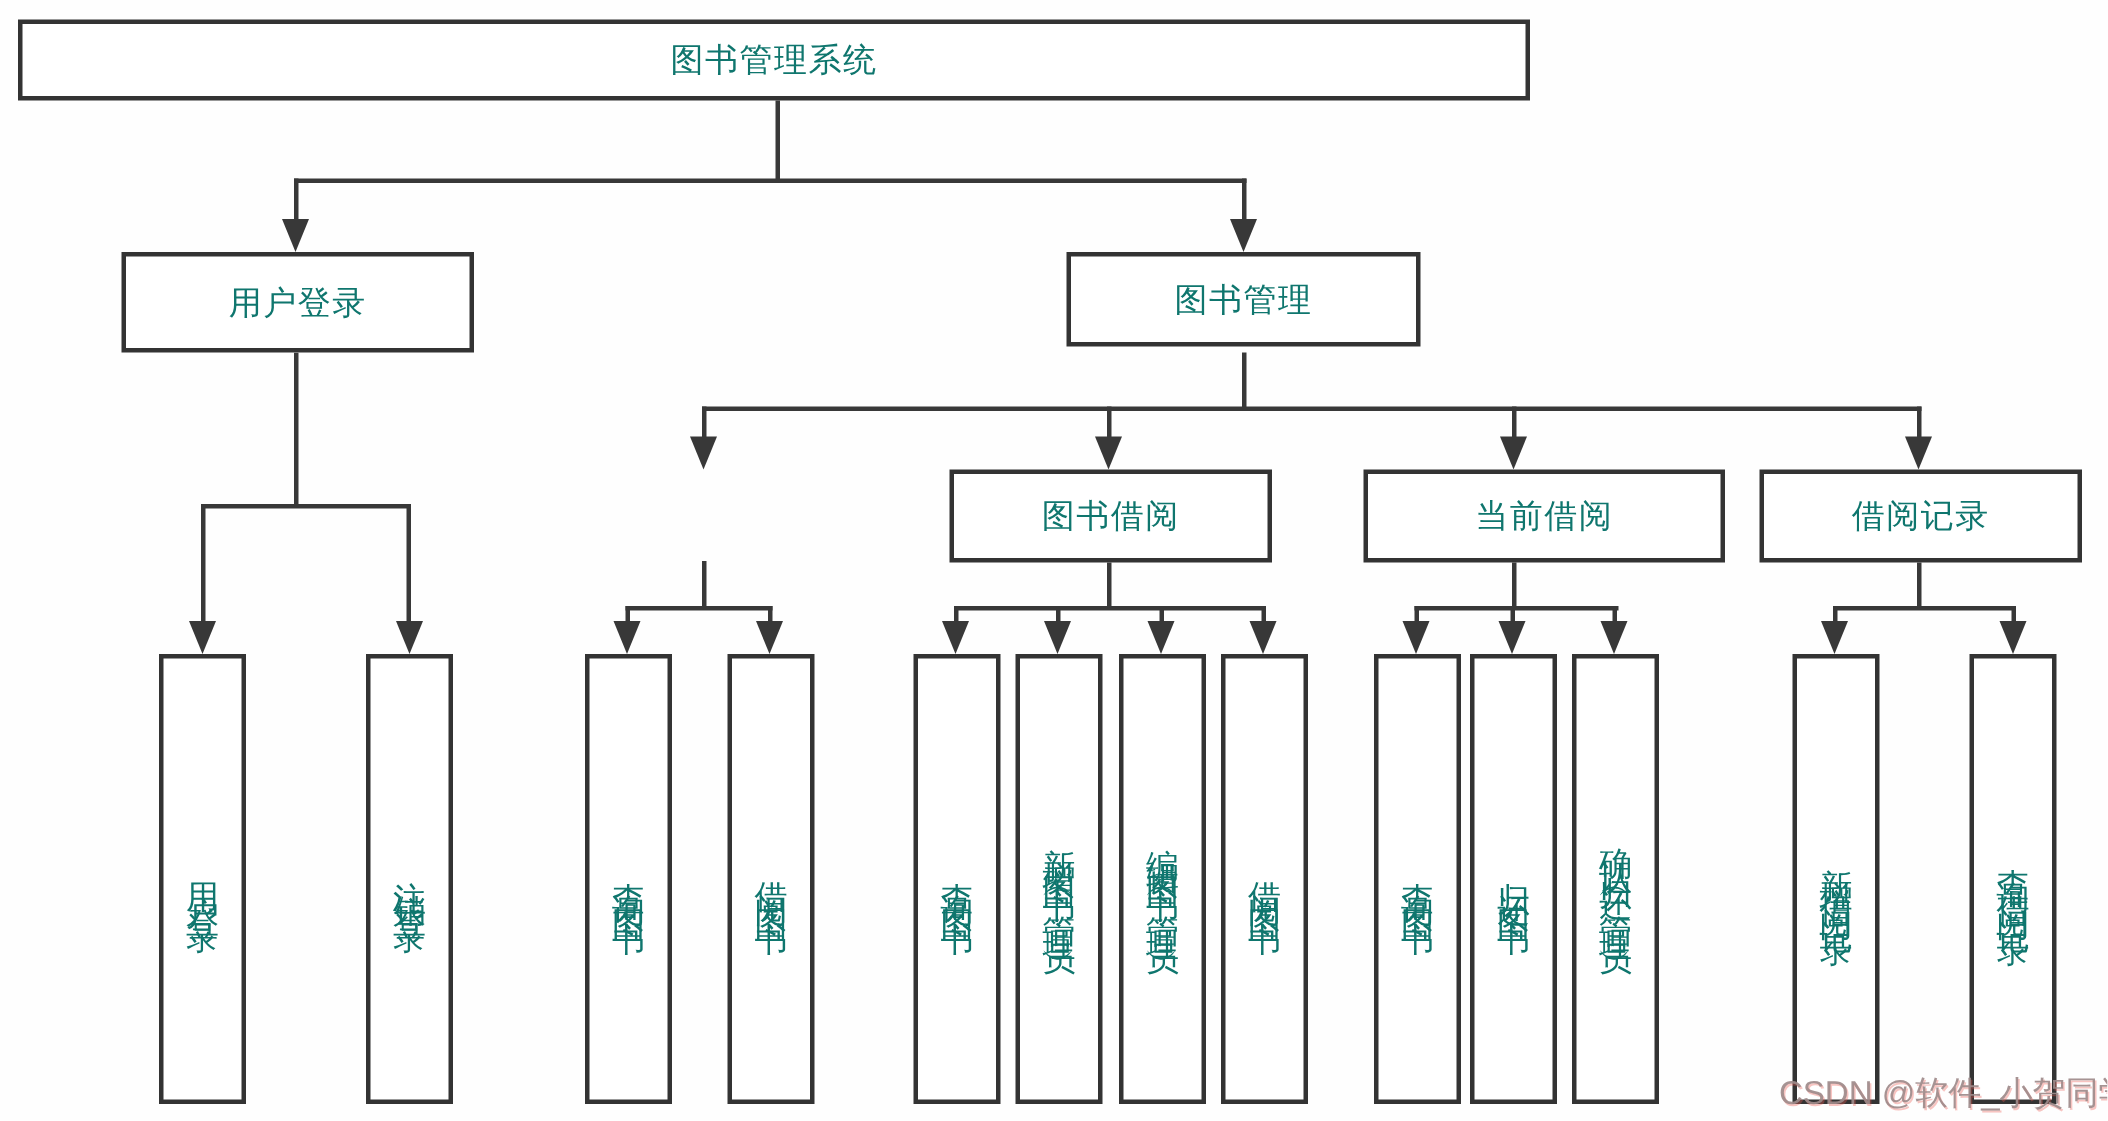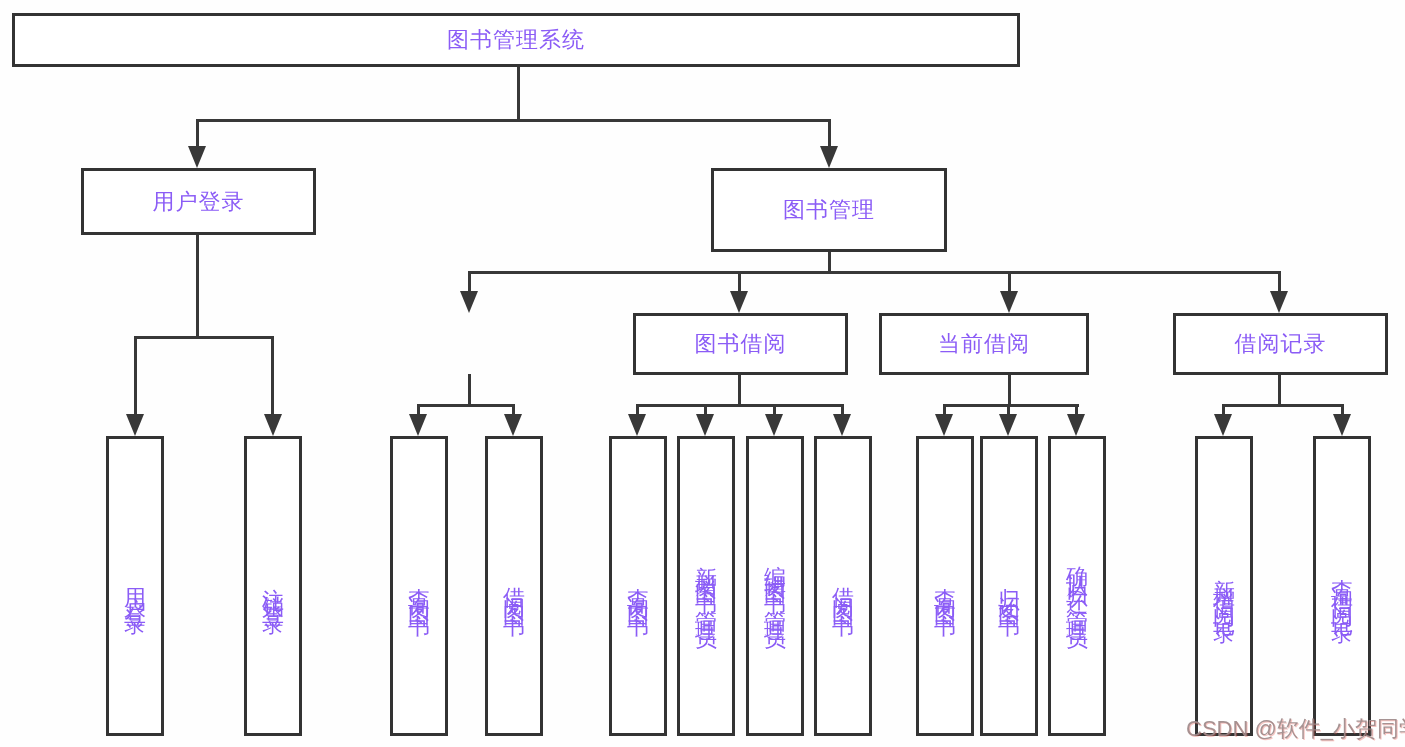--- a/index.html
+++ b/index.html
@@ -21,21 +21,21 @@
     border-right: 9px solid transparent;
     border-top: 22px solid #383838;
   }
   
   .node {
     position: absolute;
     background: #ffffff;
     border: 3px solid #333333;
     box-sizing: border-box;
     display: flex; align-items: center; justify-content: center;
-    font-size: 22px; color: #8b5cf6;
+    font-size: 22px; color: #0f766e;
     letter-spacing: 1px;
     z-index: 2;
   }
   .leaf {
     writing-mode: vertical-rl;
     letter-spacing: 9px;
     line-height: 1;
     padding-top: 4px;
   }
   #watermark {
@@ -113,28 +113,28 @@
   <div class="arr" style="left:1214px; top:414px;"></div>
   <div class="arr" style="left:1333px; top:414px;"></div>
 
   <div class="node" style="left:12px; top:13px; width:1008px; height:54px;">
     <span>图书管理系统</span>
   </div>
 
   <div class="node" style="left:81px; top:168px; width:235px; height:67px;">
     <span>用户登录</span>
   </div>
-  <div class="node" style="left:711px; top:168px; width:236px; height:84px;">
+  <div class="node" style="left:711px; top:168px; width:236px; height:63px;">
     <span>图书管理</span>
   </div>
 
   <div class="node" style="left:633px; top:313px; width:215px; height:62px;">
     <span>图书借阅</span>
   </div>
-  <div class="node" style="left:879px; top:313px; width:210px; height:62px;">
+  <div class="node" style="left:909px; top:313px; width:241px; height:62px;">
     <span>当前借阅</span>
   </div>
   <div class="node" style="left:1173px; top:313px; width:215px; height:62px;">
     <span>借阅记录</span>
   </div>
 
   <div class="node leaf" style="left:106px; top:436px; width:58px; height:300px;">
     <span>用户登录</span>
   </div>
   <div class="node leaf" style="left:244px; top:436px; width:58px; height:300px;">

